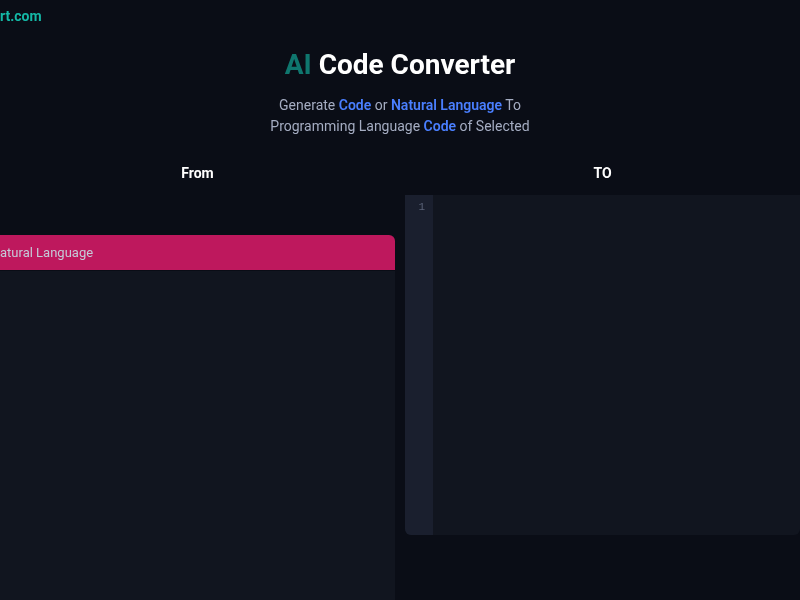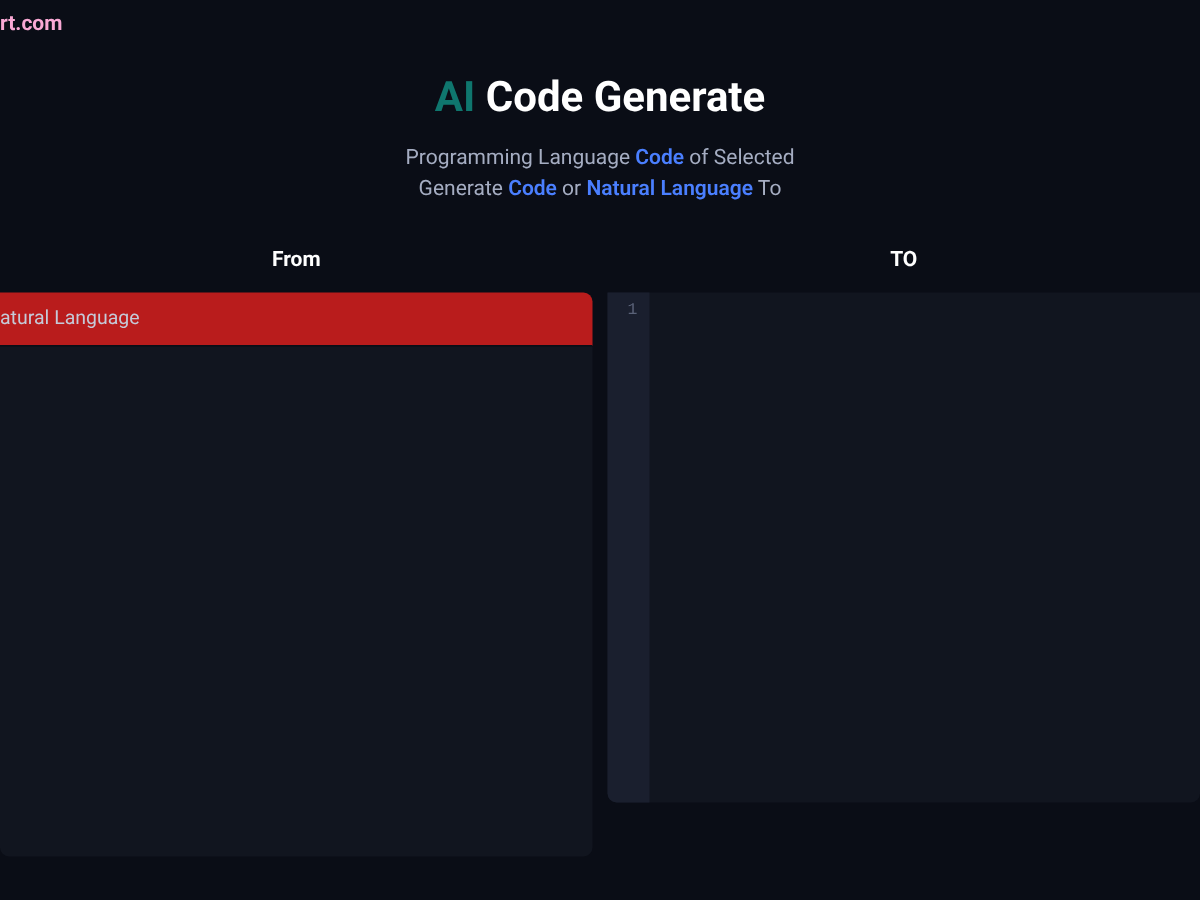--- a/index.html
+++ b/index.html
@@ -14,21 +14,21 @@
       width: 800px;
       height: 600px;
       overflow: hidden;
     }
     .logo {
       position: absolute;
       top: 8px;
       left: 0;
       font-size: 14px;
       font-weight: 700;
-      color: #f9a8d4;
+      color: #14b8a6;
     }
     .header {
       text-align: center;
       padding-top: 48px;
     }
     .title {
       font-size: 28px;
       font-weight: 700;
       margin-bottom: 14px;
     }
@@ -56,27 +56,28 @@
       flex-direction: column;
     }
     .panel-label {
       text-align: center;
       font-size: 14px;
       font-weight: 700;
       color: #fff;
       margin-bottom: 14px;
     }
     .selector {
-      background: #b91c1c;
+      background: #be185d;
       border-radius: 6px 6px 0 0;
       padding: 10px 14px;
       font-size: 13px;
       color: #c5cad8;
       cursor: pointer;
       border-bottom: 1px solid #0a0d16;
+      margin-top: 40px;
     }
     .panel.left .selector {
       border-top-left-radius: 0;
       padding-left: 0;
     }
     .editor {
       background: #11151f;
       height: 340px;
       border-radius: 0 0 6px 6px;
     }
@@ -98,28 +99,28 @@
     }
   </style>
 </head>
 <body>
 
 <div class="logo">rt.com</div>
 
 <div class="header">
   <h1 class="title">
     <span class="accent">AI</span>
-    <span>Code Generate</span>
+    <span>Code Converter</span>
   </h1>
   <div class="subtitle">
     <div>
-      <span>Programming Language </span><span class="accent">Code</span><span> of Selected</span>
+      <span>Generate </span><span class="accent">Code</span><span> or </span><span class="accent">Natural Language</span><span> To</span>
     </div>
     <div>
-      <span>Generate </span><span class="accent">Code</span><span> or </span><span class="accent">Natural Language</span><span> To</span>
+      <span>Programming Language </span><span class="accent">Code</span><span> of Selected</span>
     </div>
   </div>
 </div>
 
 <div class="panels">
   <div class="panel left">
     <div class="panel-label">From</div>
     <div class="selector">atural Language</div>
     <div class="editor"></div>
   </div>

